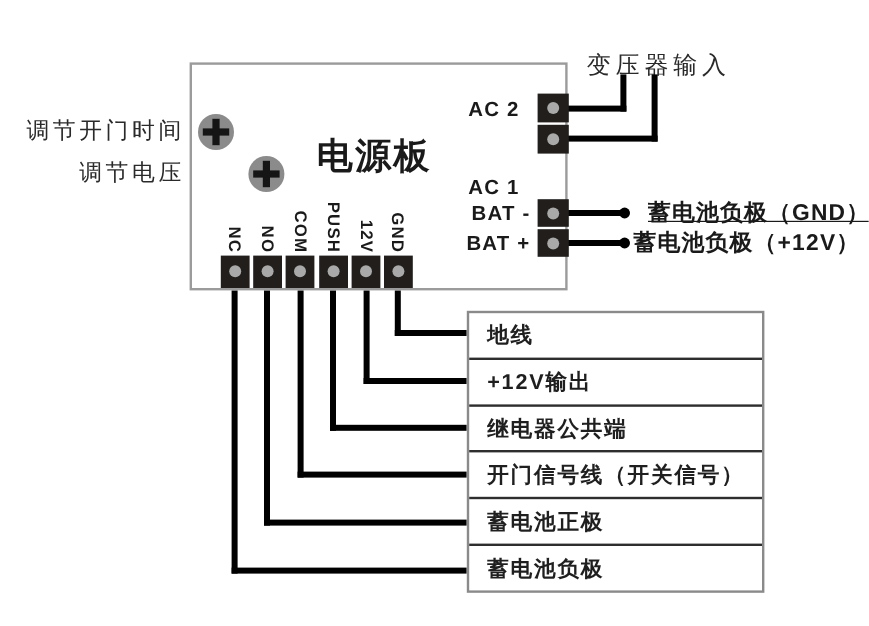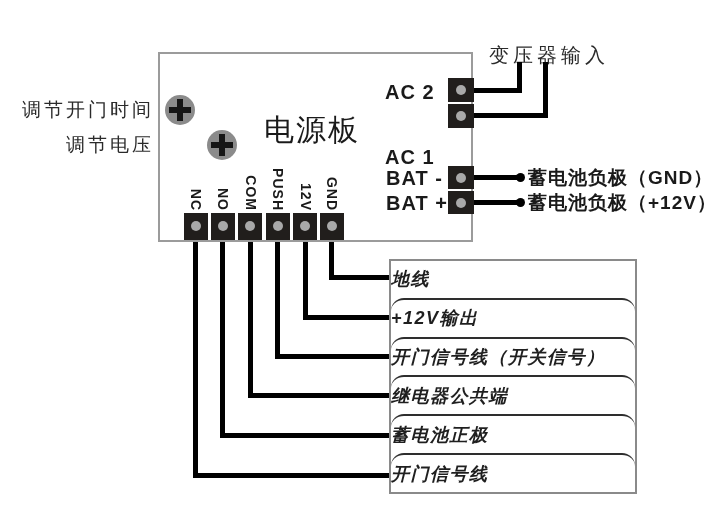--- a/index.html
+++ b/index.html
@@ -11,21 +11,21 @@
   .abs { position:absolute; }
 
   
   .serif-label {
     font-family:"Liberation Serif","DejaVu Serif",serif;
     font-size:19px; letter-spacing:3px; color:#2a2a2a; white-space:nowrap; line-height:22px;
   }
 
   
   .board { left:158px; top:52px; width:315px; height:190px; border:2px solid #9b9b9b; background:#ffffff; }
-  .board-title { left:251px; top:110px; width:122px; text-align:center; font-size:30px; font-weight:normal; letter-spacing:2px; white-space:nowrap; }
+  .board-title { left:251px; top:110px; width:122px; text-align:center; font-size:30px; font-weight:bold; letter-spacing:2px; white-space:nowrap; }
 
   
   .pot { width:30px; height:30px; border-radius:50%; background:#8b8b8b; }
   .pot .bar-h { position:absolute; left:4px; top:12px; width:22px; height:6px; background:#151515; }
   .pot .bar-v { position:absolute; left:12px; top:4px; width:6px; height:22px; background:#151515; }
 
   
   .term { background:#211e1c; }
   .term .hole { position:absolute; width:10px; height:10px; border-radius:50%; background:#a9a9a9; }
   .term-bottom { top:213px; width:24px; height:27px; }
@@ -34,39 +34,39 @@
   .term-right .hole { left:8px; top:7px; }
 
   
   .pin-label {
     top:141px; width:70px; text-align:right; white-space:nowrap;
     font-size:14px; font-weight:bold; letter-spacing:1px; line-height:17px;
     transform:rotate(90deg); transform-origin:0 0;
   }
 
   
-  .bold-label { font-size:20px; font-weight:bold; letter-spacing:1px; line-height:20px; white-space:nowrap; text-align:right; }
+  .bold-label { font-size:17px; font-weight:bold; letter-spacing:1px; line-height:20px; white-space:nowrap; text-align:right; }
 
   
   .wire-dl { border-left:5px solid #000; border-bottom:5px solid #000; }   
   .wire-ru { border-right:5px solid #000; border-bottom:5px solid #000; }  
   .wire-h  { background:#000; height:5px; }
   .dot { width:9px; height:9px; border-radius:50%; background:#000; }
 
   
   .legend {
     left:389px; top:259px; width:248px; height:235px;
     border:2px solid #8a8a8a; background:#fff;
     display:flex; flex-direction:column;
   }
   .legend .row {
-    flex:1; display:flex; align-items:center; 
-    font-size:18px; font-weight:600; letter-spacing:1.5px; white-space:nowrap; color:#1f1f1f;font-style:italic;
+    flex:1; display:flex; align-items:center; padding-left:15px;
+    font-size:18px; font-weight:600; letter-spacing:1.5px; white-space:nowrap; color:#1f1f1f;
   }
-  .legend .row + .row { border-top:2px solid #2e2e2e;border-radius:13px; }
+  .legend .row + .row { border-top:2px solid #2e2e2e; }
 
   .bat-desc { font-size:19px; font-weight:600; letter-spacing:1px; line-height:21px; white-space:nowrap; }
 </style>
 </head>
 <body>
 
 <div id="stage">
 
   <div class="abs serif-label" style="left:0; top:99px; width:154px; text-align:right;">调节开门时间</div>
   <div class="abs serif-label" style="left:0; top:134px; width:154px; text-align:right;">调节电压</div>
@@ -138,25 +138,25 @@
     </div>
   <div class="abs term term-right" style="top:191px; height:23px;">
       <span class="hole"></span>
     </div>
 
   <div class="abs bold-label" style="left:385px; top:82px;  width:48px;">AC 2</div>
   <div class="abs bold-label" style="left:385px; top:107px; width:48px;margin-top:40px;">AC 1</div>
   <div class="abs bold-label" style="left:386px; top:168px; width:56px;">BAT -</div>
   <div class="abs bold-label" style="left:386px; top:193px; width:56px;">BAT +</div>
 
-  <div class="abs bat-desc" style="left:528px; top:167px;">蓄电池负极（GND）</div>
+  <div class="abs bat-desc" style="left:540px; top:167px;text-decoration:underline;">蓄电池负极（GND）</div>
   <div class="abs bat-desc" style="left:528px; top:192px;">蓄电池负极（+12V）</div>
 
   <div class="abs legend">
     <div class="row">地线</div>
     <div class="row">+12V输出</div>
+    <div class="row">继电器公共端</div>
     <div class="row">开门信号线（开关信号）</div>
-    <div class="row">继电器公共端</div>
     <div class="row">蓄电池正极</div>
-    <div class="row">开门信号线</div>
+    <div class="row">蓄电池负极</div>
   </div>
 
 </div>
 
 </body></html>

